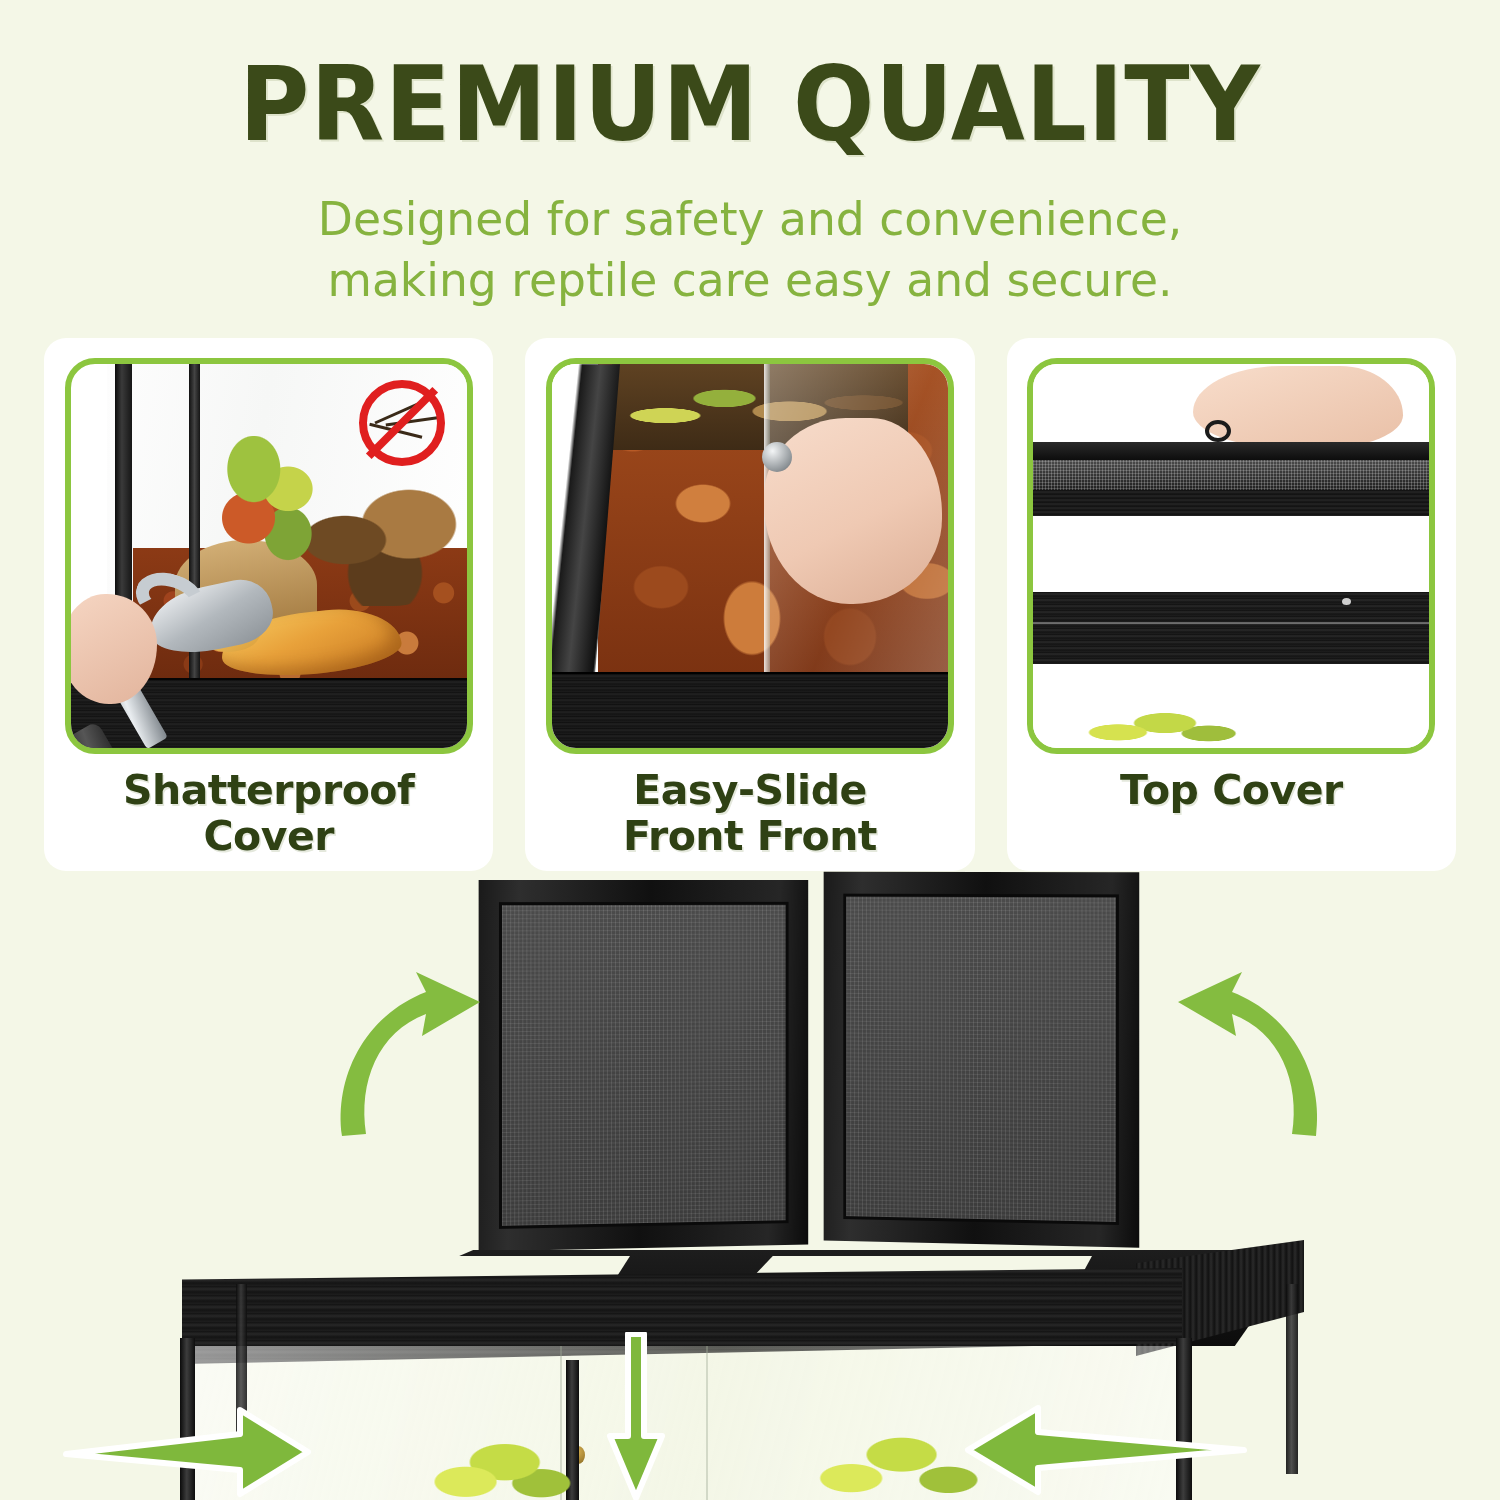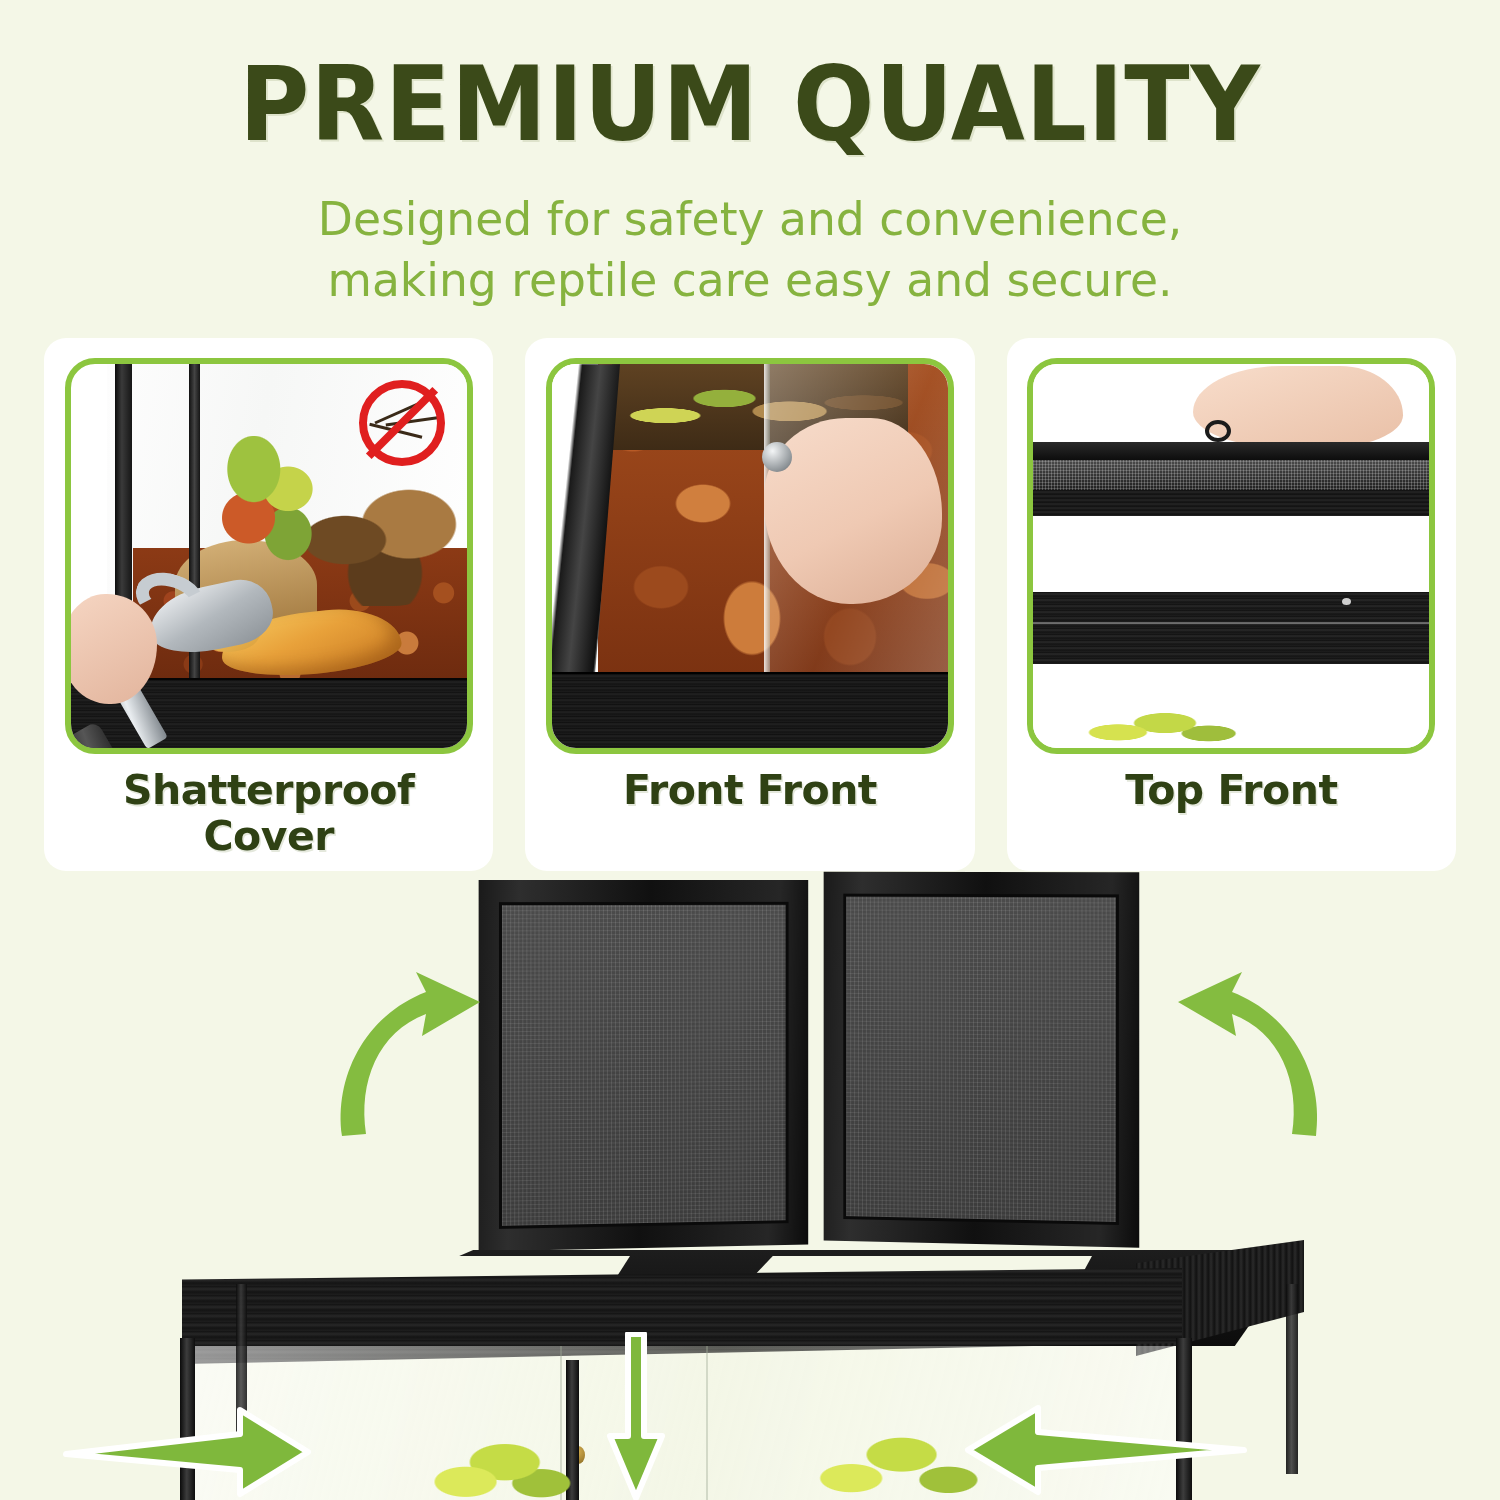--- a/index.html
+++ b/index.html
@@ -484,41 +484,42 @@
         <div class="p2-topdecor"></div>
         <div class="p2-glass-sheen"></div>
         <div class="p2-door-edge"></div>
         <div class="p2-side-frame"></div>
         <div class="p2-hand"></div>
         <div class="p2-knob"></div>
         <div class="p2-base-rail"></div>
       </div>
     </div>
     <div class="card-label">
+      <div>Easy-Slide</div>
       <div>Front Front</div>
     </div>
   </div>
 
   <div class="card">
     <div class="card-photo">
       <div class="scene">
         <div class="p3-bg"></div>
         <div class="p3-hand"></div>
         <div class="p3-ring"></div>
         <div class="p3-lid-bar"></div>
         <div class="p3-mesh-strip"></div>
         <div class="p3-lid-bar2"></div>
         <div class="p3-rail"></div>
         <div class="p3-rail-seam"></div>
         <div class="p3-screw"></div>
         <div class="p3-plant"></div>
       </div>
     </div>
     <div class="card-label">
-      <div>Top Front</div>
+      <div>Top Cover</div>
     </div>
   </div>
 
 </div>
 
 <div class="hero">
 
   <div class="lid lid-left">
     <div class="lid-inner"></div>
   </div>

